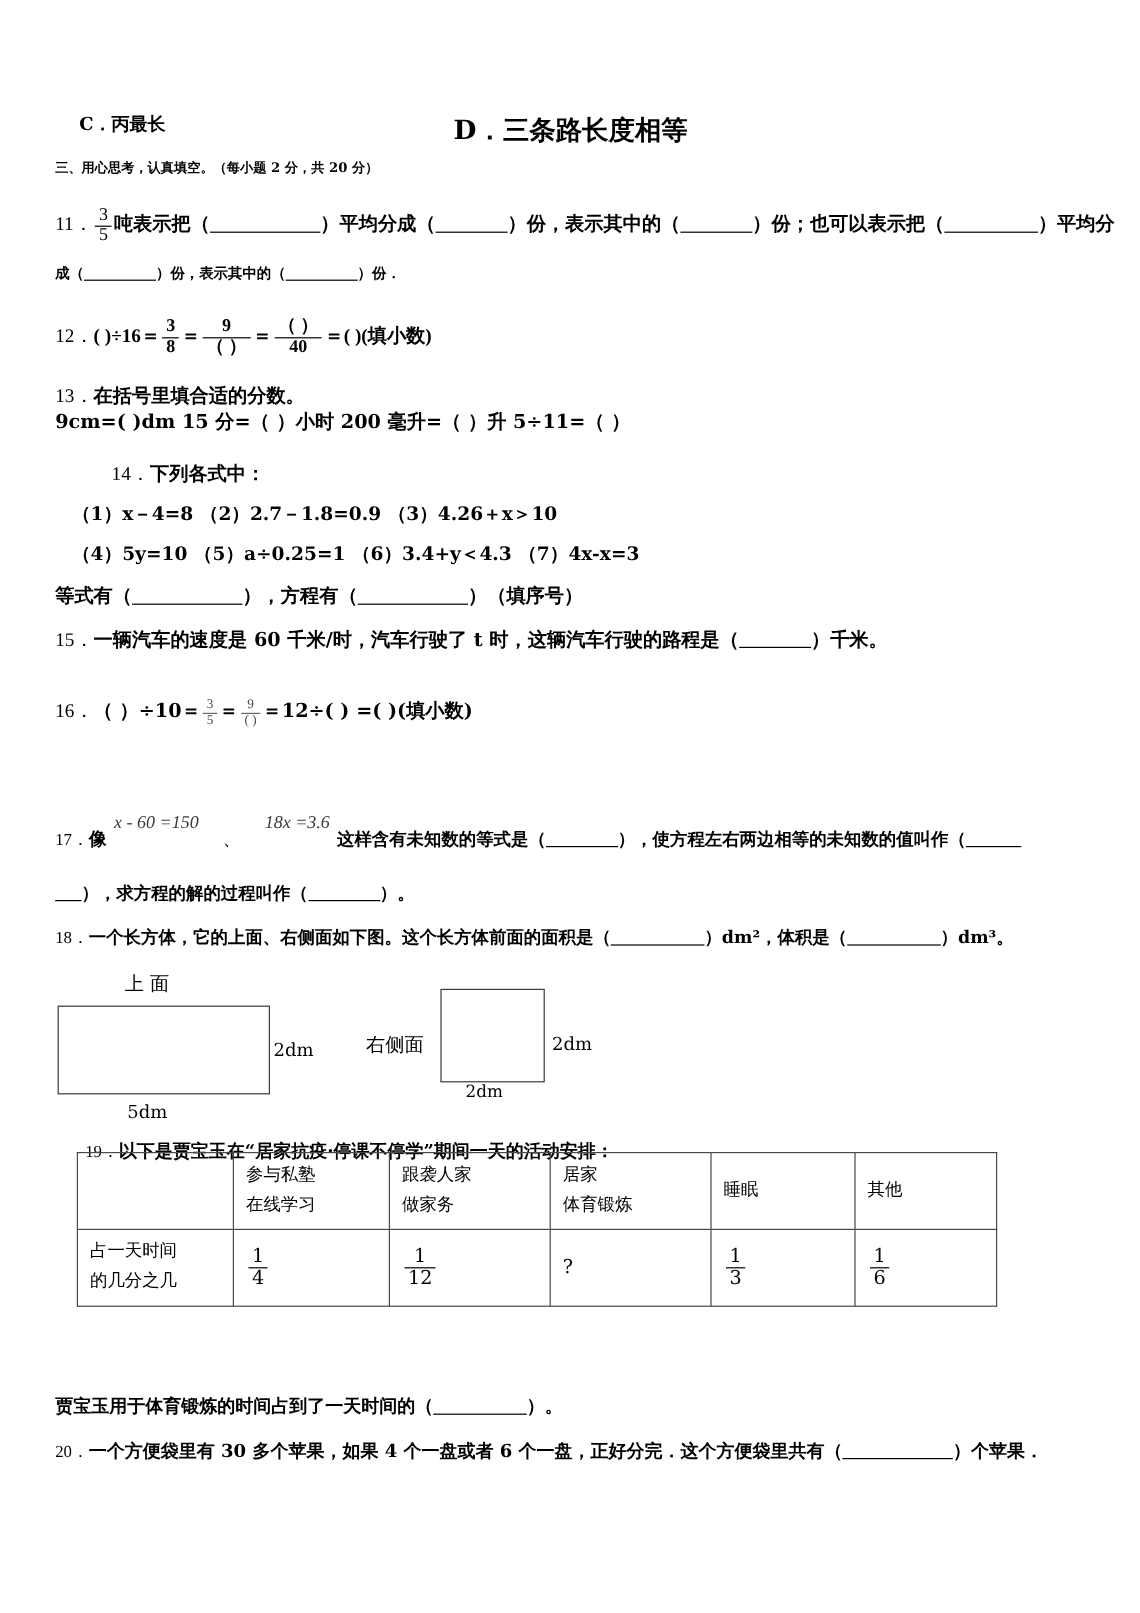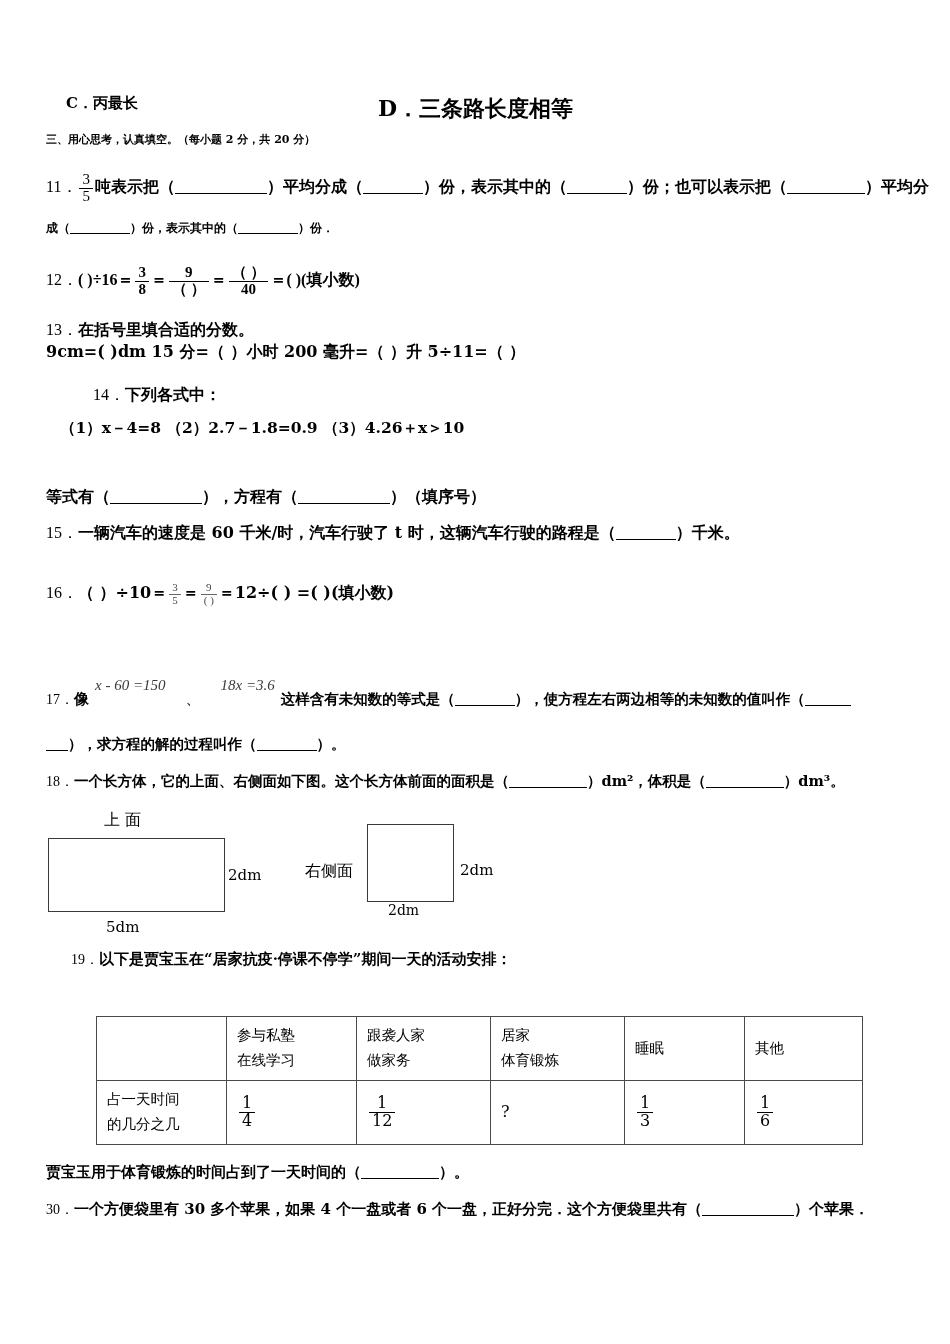--- a/index.html
+++ b/index.html
@@ -104,20 +104,21 @@
 
   <div class="blk" style="left:46px; top:320px; font-size:16px;">
     <span class="num">13．</span><span class="cn b">在括号里填合适的分数。</span>
   </div>
   <div class="blk cn b" style="left:46px; top:342px; font-size:16px;">9cm=(  )dm   15 分=（   ）小时  200 毫升=（    ）升  5÷11=（   ）</div>
 
   <div class="blk" style="left:46px; top:385px; font-size:16px;margin-left:47px;">
     <span class="num">14．</span><span class="cn b">下列各式中：</span>
   </div>
   <div class="blk cn b" style="left:60px; top:418px; font-size:15.5px;">（1）x－4=8        （2）2.7－1.8=0.9        （3）4.26＋x＞10</div>
+  <div class="blk cn b" style="left:60px; top:452px; font-size:15.5px;">（4）5y=10      （5）a÷0.25=1    （6）3.4+y＜4.3   （7）4x-x=3</div>
   <div class="blk cn b" style="left:46px; top:487px; font-size:16px;">
     <span>等式有（</span><span class="blank bk-xl"></span><span>），方程有（</span><span class="blank bk-xl"></span><span>）（填序号）</span>
   </div>
 
   <div class="blk" style="left:46px; top:523px; font-size:16px;">
     <span class="num">15．</span><span class="cn b">一辆汽车的速度是 60 千米/时，汽车行驶了 t 时，这辆汽车行驶的路程是（</span><span class="blank bk-m"></span><span class="cn b">）千米。</span>
   </div>
 
   <div class="blk" style="left:46px; top:582px; font-size:16px;">
     <span class="num">16．</span><span class="cn b">（  ）÷10＝</span><span class="frac frac-lite" style="font-size:11px;"><span class="top">3</span><span class="bot">5</span></span><span class="cn b">＝</span><span class="frac frac-lite" style="font-size:11px;"><span class="top">9</span><span class="bot">( )</span></span><span class="cn b">＝12÷( ) =(    )(填小数)</span>
@@ -141,21 +142,21 @@
 
   <div class="blk cn" style="left:305px; top:861px; font-size:16px;">右侧面</div>
   <div class="rect" style="left:367px; top:824px; width:85px; height:76px;"></div>
   <div class="blk cn" style="left:460px; top:861px; font-size:15px;">2dm</div>
   <div class="blk cn" style="left:388px; top:902px; font-size:14px;">2dm</div>
 
   <div class="blk" style="left:46px; top:950px; font-size:15px;">
     <span class="num" style="font-size:14px;margin-left:25px;">19．</span><span class="cn b">以下是贾宝玉在“居家抗疫·停课不停学”期间一天的活动安排：</span>
   </div>
 
-  <table class="sched" style="left:64px; top:1016px; width:766px;margin-left:32px;">
+  <table class="sched" style="left:64px; top:960px; width:766px;">
     <colgroup>
       <col style="width:130px">
         <col style="width:130px">
         <col style="width:134px">
       <col style="width:134px">
         <col style="width:120px">
         <col style="width:118px">
     </colgroup>
     <tbody>
       <tr>
@@ -213,16 +214,16 @@
         </td>
       </tr>
     </tbody>
   </table>
 
   <div class="blk cn b" style="left:46px; top:1163px; font-size:15px;">
     <span>贾宝玉用于体育锻炼的时间占到了一天时间的（</span><span class="blank bk-l"></span><span>）。</span>
   </div>
 
   <div class="blk" style="left:46px; top:1200px; font-size:15px;">
-    <span class="num" style="font-size:14px;">30．</span><span class="cn b">一个方便袋里有 30 多个苹果，如果 4 个一盘或者 6 个一盘，正好分完．这个方便袋里共有（</span><span class="blank bk-xl"></span><span class="cn b">）个苹果．</span>
+    <span class="num" style="font-size:14px;">20．</span><span class="cn b">一个方便袋里有 30 多个苹果，如果 4 个一盘或者 6 个一盘，正好分完．这个方便袋里共有（</span><span class="blank bk-xl"></span><span class="cn b">）个苹果．</span>
   </div>
 
 </div>
 
 </body></html>

